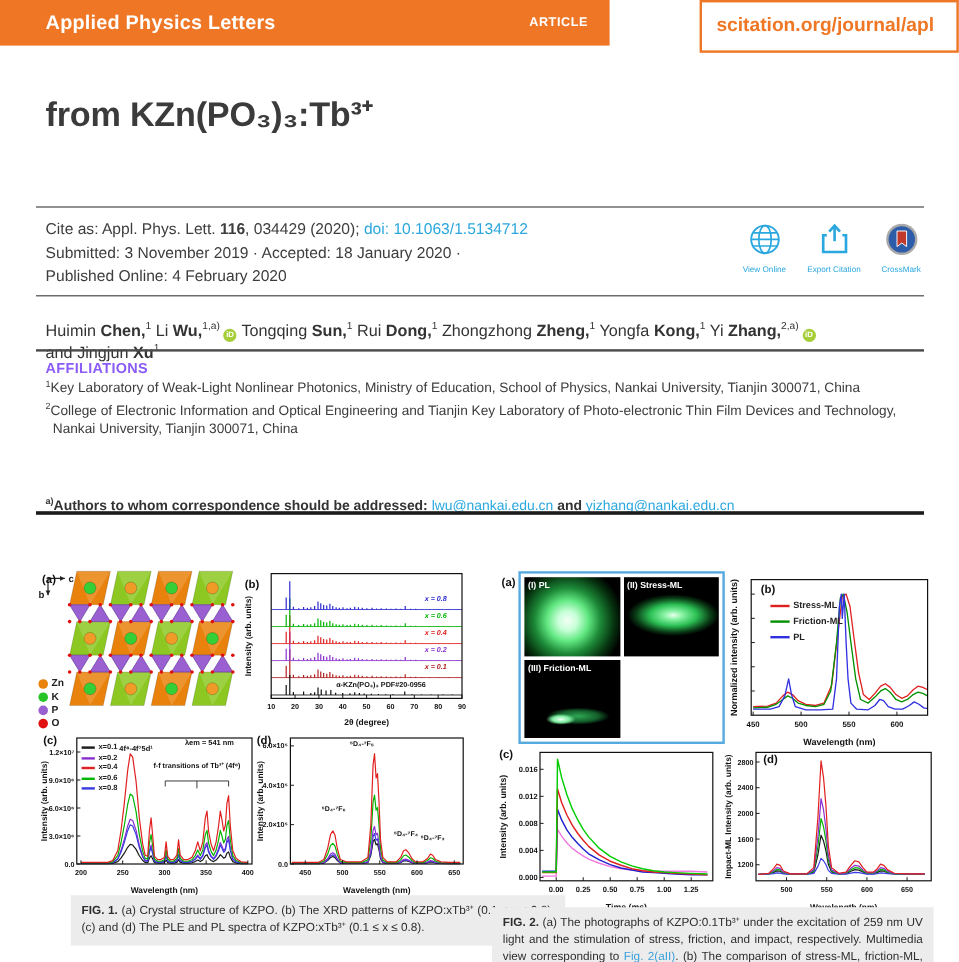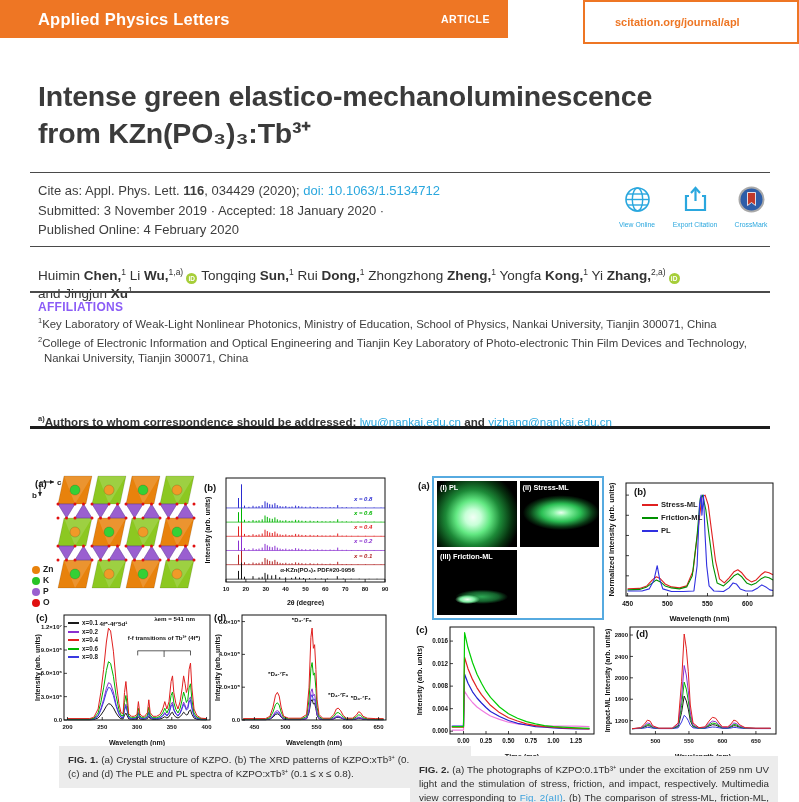--- a/index.html
+++ b/index.html
@@ -9,21 +9,21 @@
   svg{font-family:"Liberation Sans",sans-serif;}
   sup{font-size:62%;vertical-align:super;line-height:0;}
 
   
   .hbar{position:absolute;left:0;top:0;width:508px;height:38px;background:#ee7624;
         display:flex;align-items:center;}
   .journal{color:#fff;font-weight:bold;font-size:16.5px;margin-left:38px;letter-spacing:.2px;}
   .article-tag{position:absolute;right:18px;color:#fff;font-weight:bold;font-size:10.5px;letter-spacing:.5px;}
   .sitebox{position:absolute;left:583px;top:0;width:212px;height:40px;border:2px solid #ee7624;
            background:#fff;display:flex;align-items:center;}
-  .sitebox span{color:#ee7624;font-weight:bold;font-size:11px;margin-left:30px;}
+  .sitebox span{color:#ee7624;font-weight:bold;font-size:16px;margin-left:12px;}
 
   
   #title{position:absolute;left:38px;top:78px;font-size:28.5px;line-height:37px;
          font-weight:bold;color:#3b3b3b;letter-spacing:-.2px;}
 
   .rule{position:absolute;left:30px;width:740px;background:#4a4a4a;}
 
   
   #cite{position:absolute;left:38px;top:181px;font-size:13px;line-height:19.5px;color:#3d3d3d;}
   .blue{color:#2aa7de;}
@@ -102,21 +102,20 @@
 
   <div class="hbar">
     <span class="journal">Applied Physics Letters</span>
     <span class="article-tag">ARTICLE</span>
   </div>
   <div class="sitebox">
     <span>scitation.org/journal/apl</span>
   </div>
 
   <div id="title">
-    <div>Intense green elastico-mechanoluminescence</div>
     <div>from KZn(PO₃)₃:Tb³⁺</div>
   </div>
 
   <div class="rule" style="top:172px;height:1px;"></div>
 
   <div id="cite">
     <div>
       <span>Cite as: Appl. Phys. Lett. </span><b>116</b><span>, 034429 (2020); </span><a class="blue">doi: 10.1063/1.5134712</a>
     </div>
     <div>Submitted: 3 November 2019 · Accepted: 18 January 2020 ·</div>

